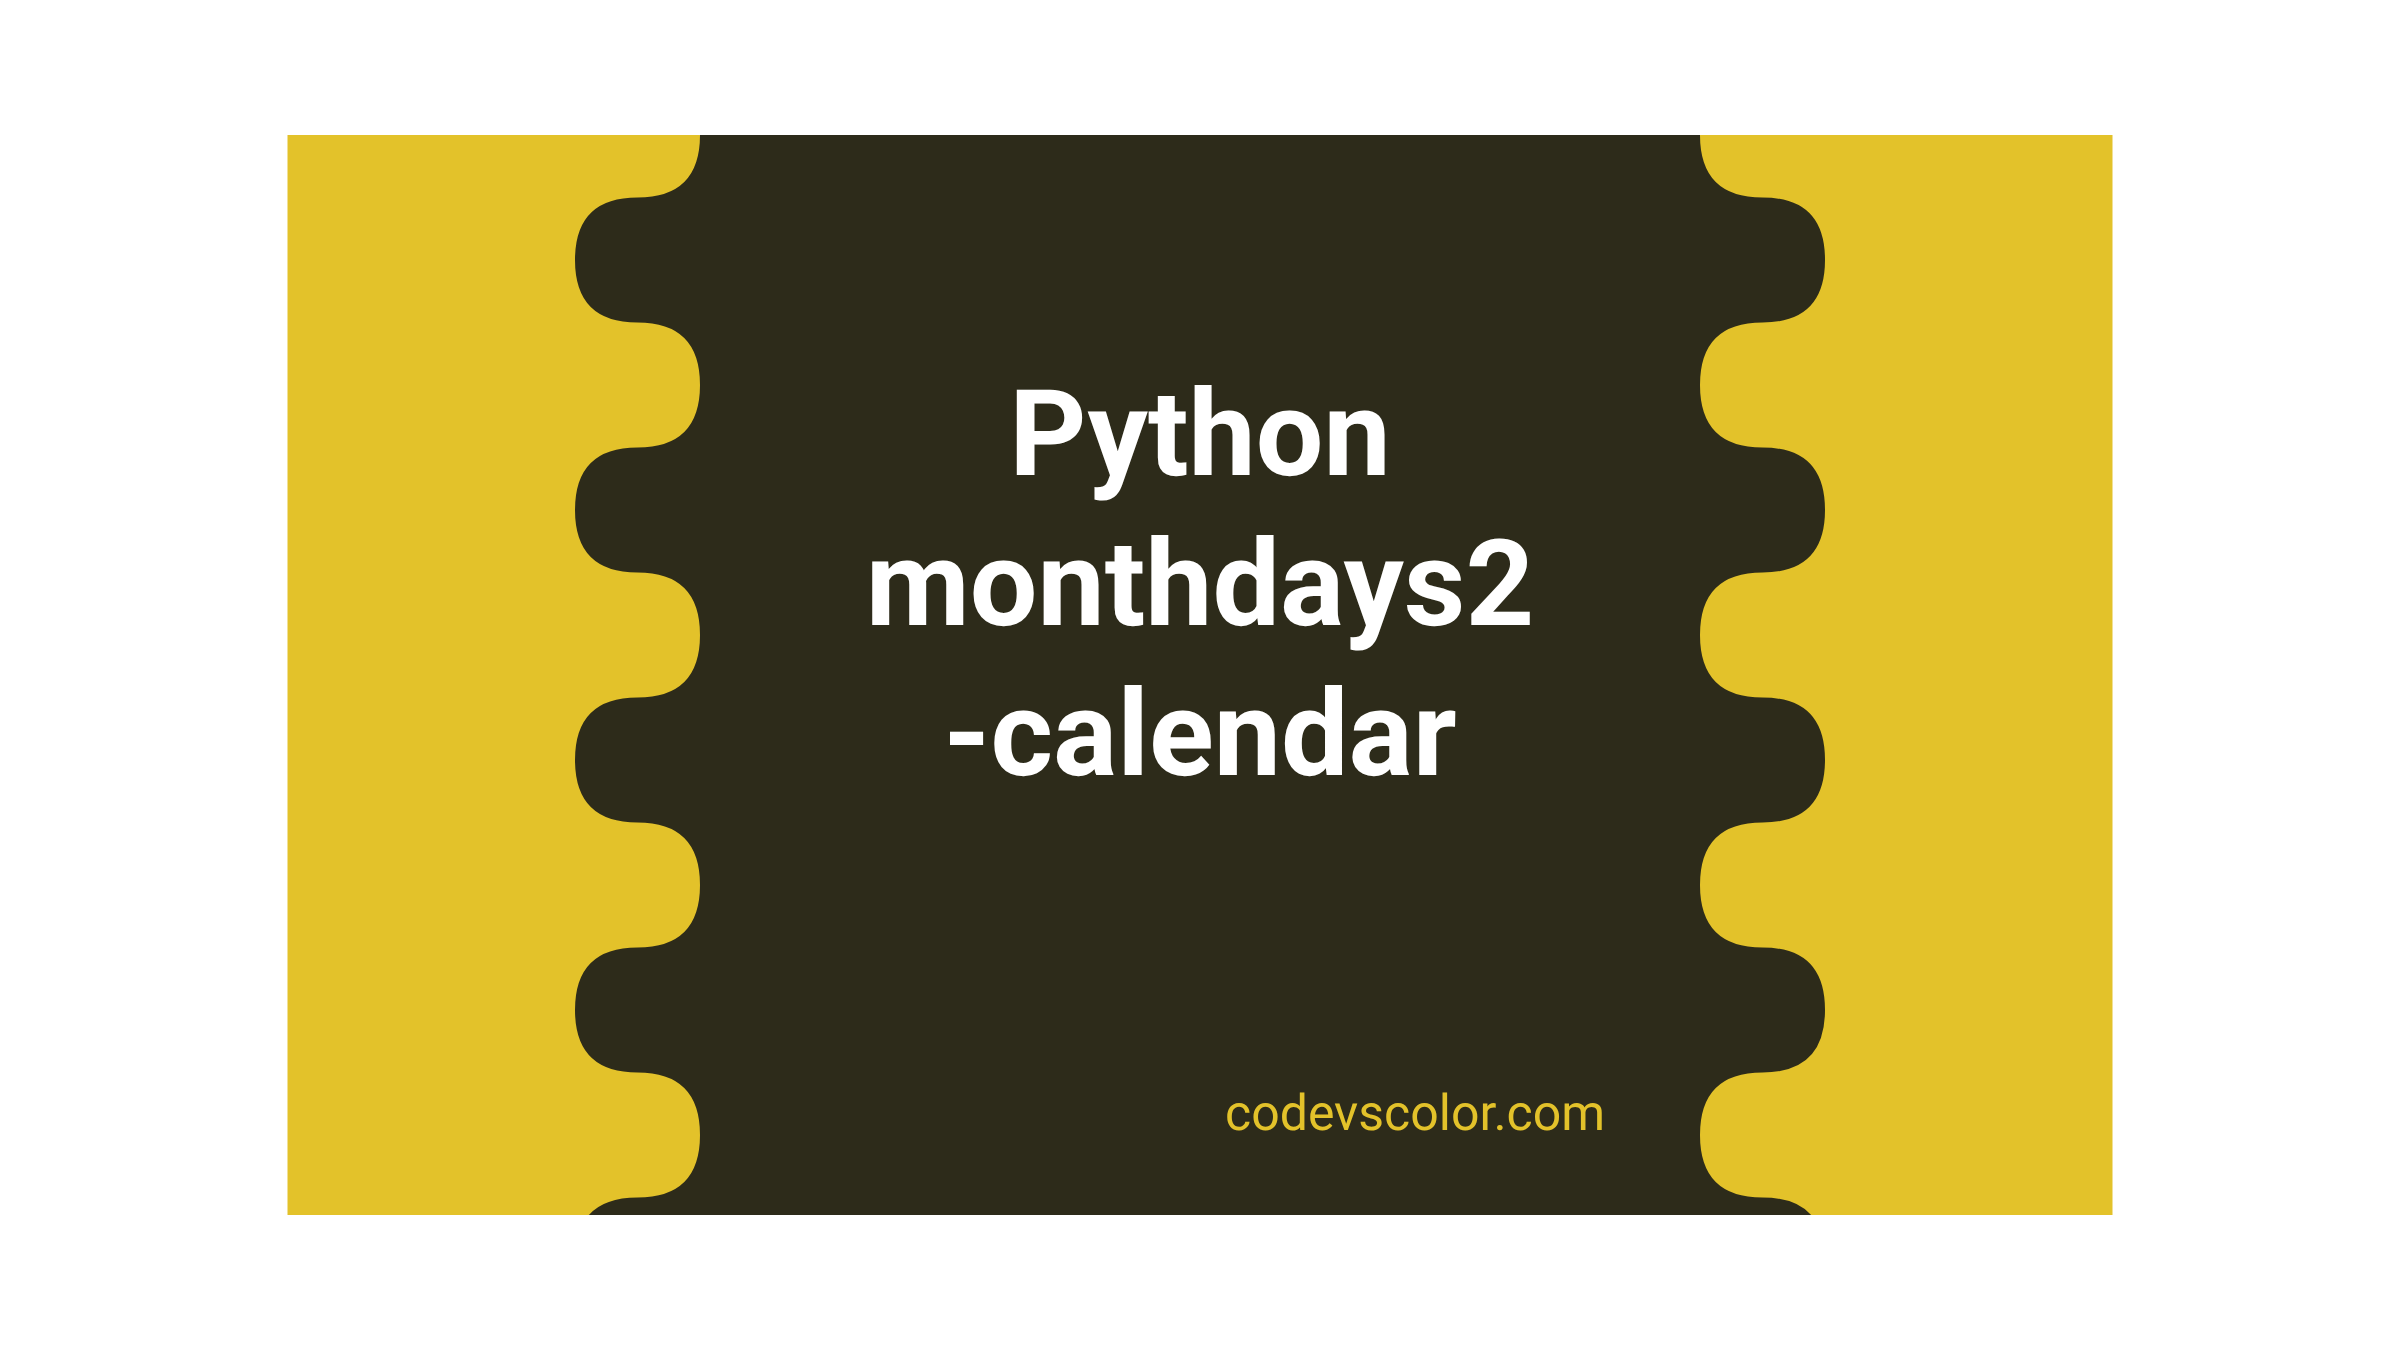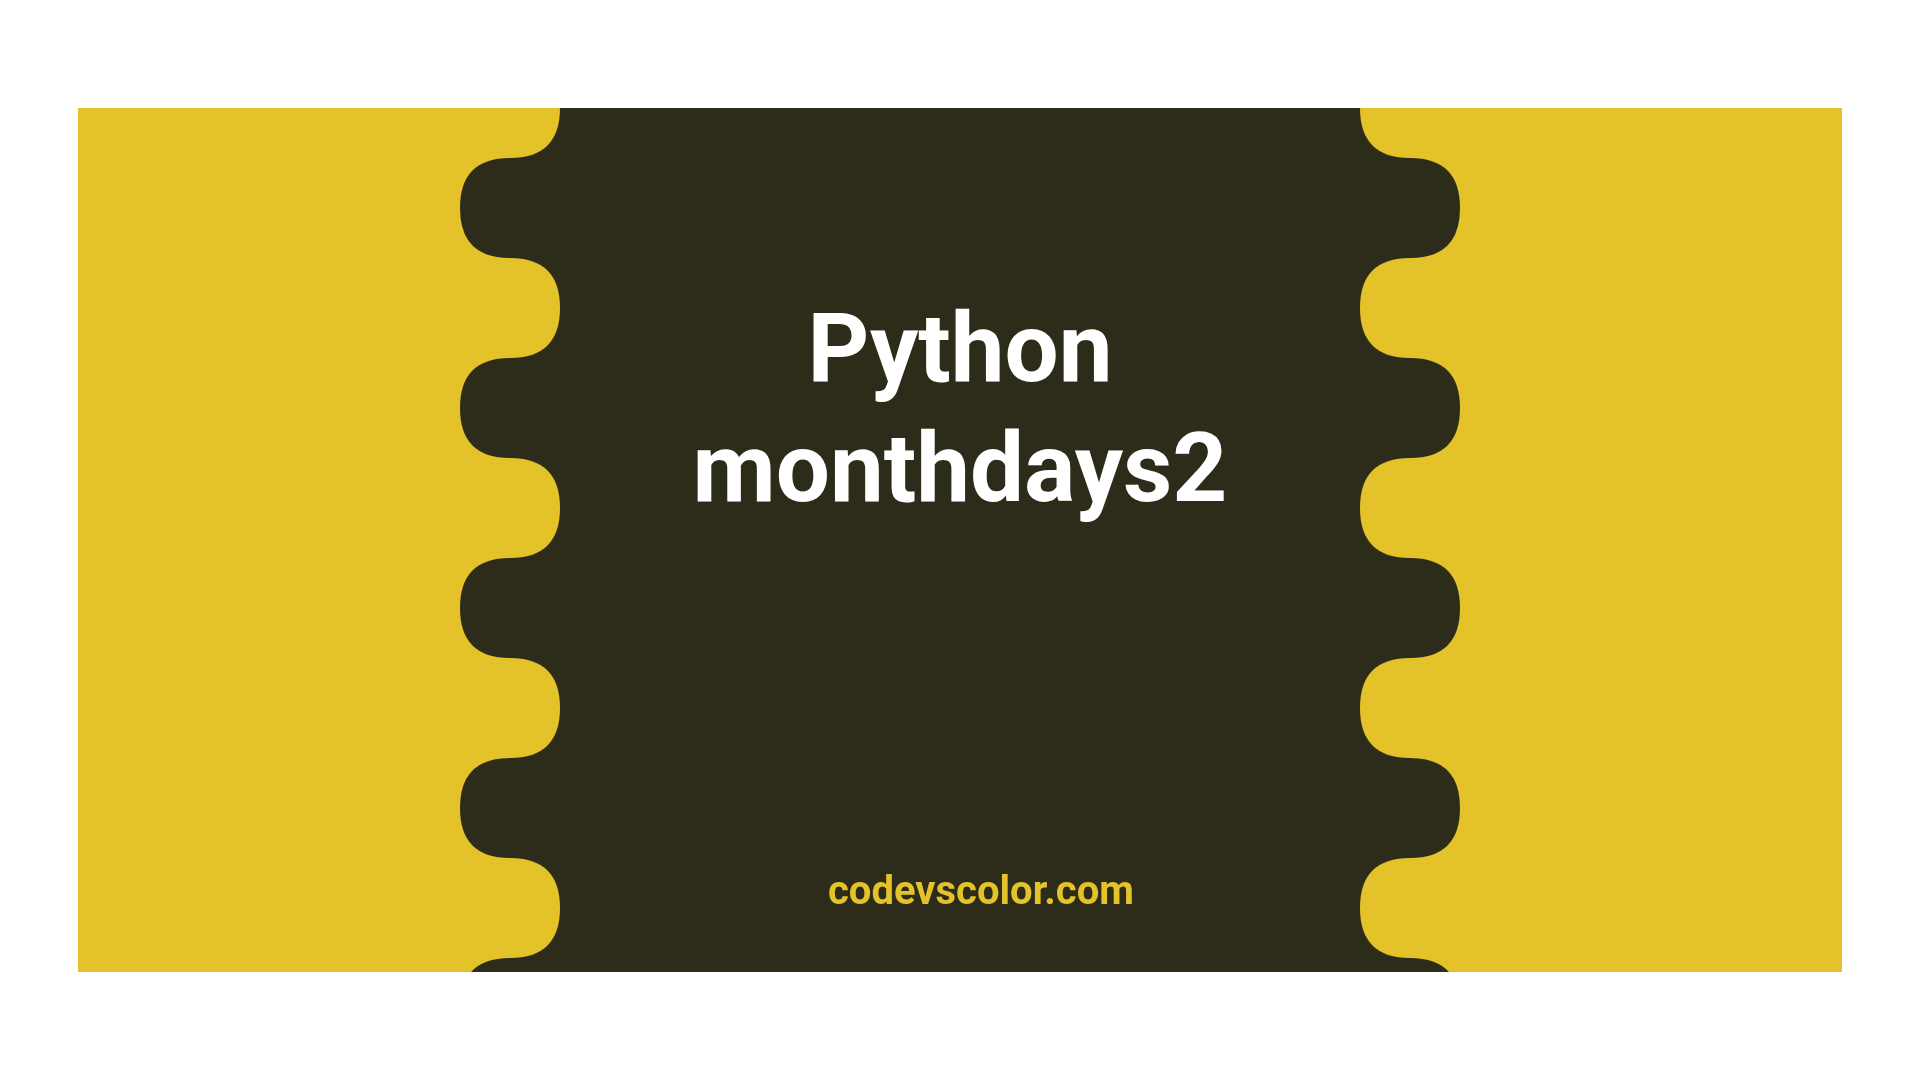--- a/index.html
+++ b/index.html
@@ -12,21 +12,21 @@
       width: 1920px;
       height: 1080px;
       background: #ffffff;
       display: flex;
       align-items: center;
       justify-content: center;
       font-family: -apple-system, BlinkMacSystemFont, "Segoe UI", Roboto, Helvetica, Arial, sans-serif;
     }
     
     .banner {
-      width: 1764px;
+      width: 1460px;
       height: 864px;
       background: #e3c22a;
       position: relative;
       overflow: hidden;
     }
     
     .blob {
       position: absolute;
       top: -40px;
       left: 50%;
@@ -51,21 +51,21 @@
       font-weight: 700;
       line-height: 1.25;
     }
     
     .watermark {
       position: absolute;
       bottom: 58px;
       left: 750px;
       color: #e3c22a;
       font-size: 40px;
-      font-weight: 700;
+      font-weight: 400;
     }
   </style>
 </head>
 <body>
 
 <div class="banner">
   <svg class="blob" viewBox="0 0 1200 950" preserveAspectRatio="none">
     <path class="blob-shape" d="
       M 200 0
       L 1000 0
@@ -109,16 +109,17 @@
       Q 100 190 100 140
       Q 100 90 150 90
       Q 200 90 200 40
       Z
     "></path>
   </svg>
 
   <div class="title">
     <div>Python</div>
     <div>monthdays2</div>
+    <div>-calendar</div>
   </div>
 
   <div class="watermark">codevscolor.com</div>
 </div>
 
 </body></html>

